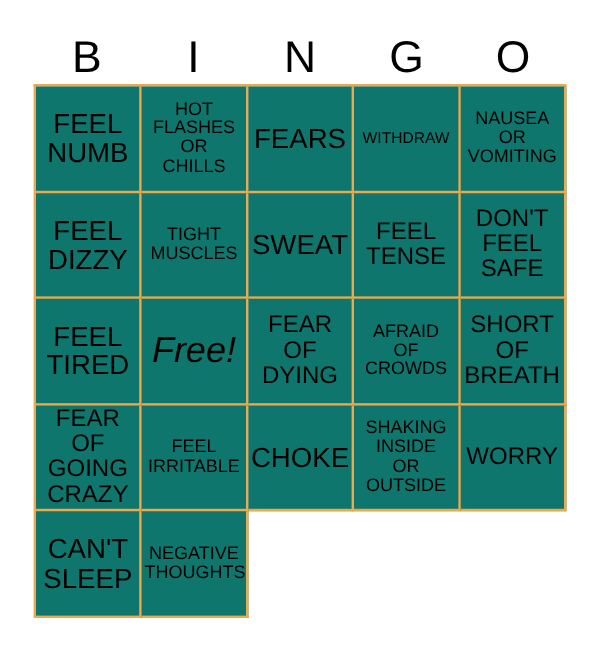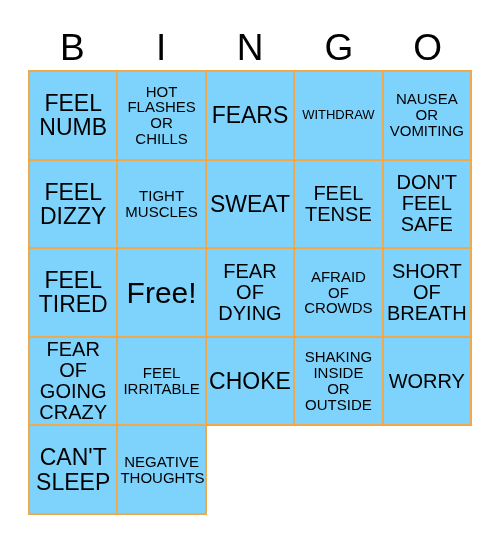--- a/index.html
+++ b/index.html
@@ -50,34 +50,34 @@
   .cell {
     border-right: 2px solid #efa94a;
     border-bottom: 2px solid #efa94a;
     box-sizing: border-box;
     display: flex;
     align-items: center;
     justify-content: center;
     text-align: center;
     padding: 1px 2px;
     overflow: hidden;
-    background: #7dd3fc;
+    background: #0f766e;
   }
   .cell-text {
     display: block;
     width: 100%;
     line-height: 1.06;
     white-space: pre-line;
     word-break: normal;
   }
   .fs-lg  { font-size: 23px; }
   .fs-md  { font-size: 20px; }
   .fs-sm  { font-size: 15px; }
   .fs-xs  { font-size: 13px; }
-  .fs-free { font-size: 30px; }
+  .fs-free { font-size: 30px; font-style: italic; }
 </style>
 </head>
 <body>
 
 <div id="card">
 
   <div id="header-row">
     <div class="header-letter">B</div>
     <div class="header-letter">I</div>
     <div class="header-letter">N</div>

